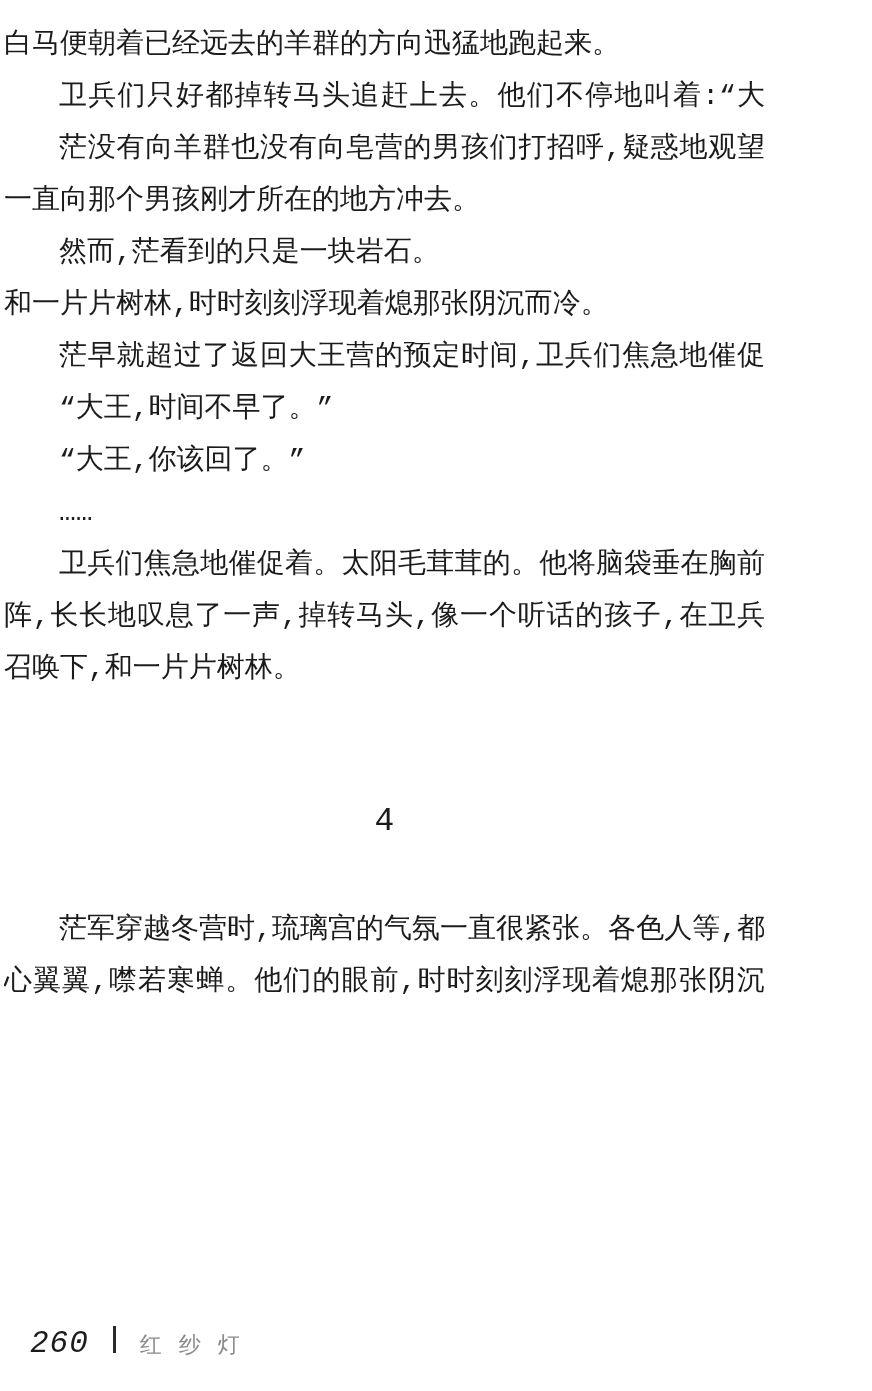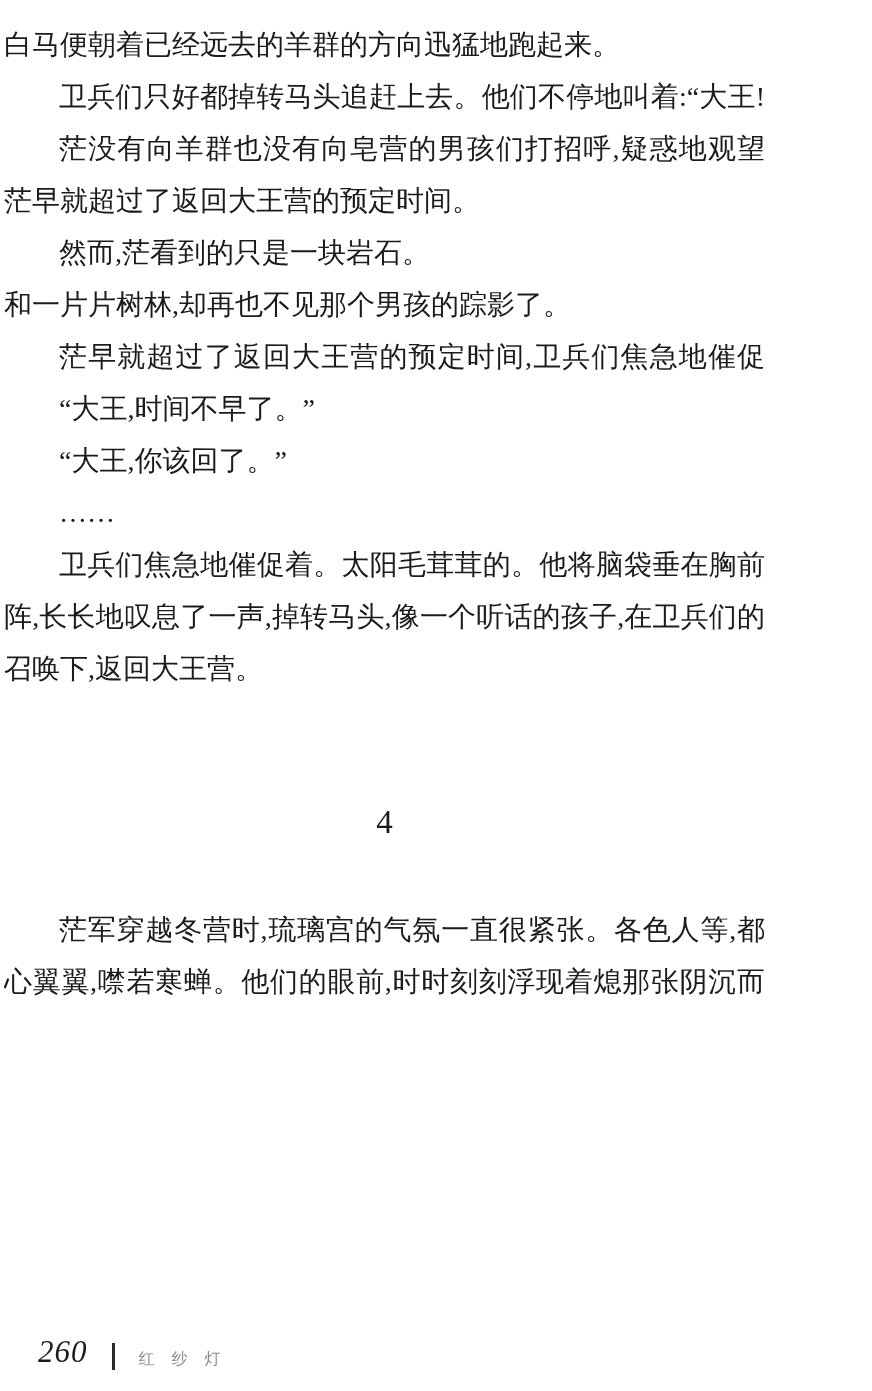--- a/index.html
+++ b/index.html
@@ -14,20 +14,21 @@
     background: var(--bg);
     font-family: "Liberation Serif", "DejaVu Serif", serif;
     color: var(--ink);
     overflow: hidden;
   }
   .page {
     position: relative;
     width: 791px;
     height: 1391px;
     background: var(--bg);
+    font-family: Liberation Mono, monospace;
   }
   .text-block {
     padding: 19px 26px 0 4px;
   }
   .line {
     font-size: 28px;
     line-height: 52px;
     height: 52px;
     white-space: nowrap;
     color: var(--ink);
@@ -46,64 +47,63 @@
     line-height: 52px;
     text-align: center;
     font-size: 33px;
     color: var(--ink);
   }
   .footer {
     position: absolute;
     left: 30px;
     top: 1326px;
     display: flex;
-    align-items: flex-end;
+    align-items: flex-start;
     height: 44px;
-    margin-left: 8px;
   }
   .footer .page-number {
     font-size: 31px;
     font-style: italic;
     color: #1c1c1c;
     letter-spacing: 1px;
   }
   .footer .divider {
     width: 3px;
     height: 27px;
     background: #2a2a2a;
     margin-left: 24px;
     margin-right: 24px;
   }
   .footer .book-title {
-    font-size: 16px;
+    font-size: 22px;
     color: var(--footer-title);
     letter-spacing: 17px;
     padding-top: 4px;
   }
 </style>
 </head>
 <body>
 
 <div class="page">
 
   <div class="text-block">
     <div id="lines-before">
         <div class="line">白马便朝着已经远去的羊群的方向迅猛地跑起来。</div>
         <div class="line indent justify">卫兵们只好都掉转马头追赶上去。他们不停地叫着:“大王!</div>
         <div class="line indent justify">茫没有向羊群也没有向皂营的男孩们打招呼,疑惑地观望着。</div>
-        <div class="line">茫早就超过了返回大王营的预定时间。</div>
+        <div class="line">一直向那个男孩刚才所在的地方冲去。</div>
         <div class="line indent">然而,茫看到的只是一块岩石。</div>
-        <div class="line">和一片片树林,却再也不见那个男孩的踪影了。</div>
+        <div class="line">和一片片树林,时时刻刻浮现着熄那张阴沉而冷。</div>
         <div class="line indent justify">茫早就超过了返回大王营的预定时间,卫兵们焦急地催促着:</div>
         <div class="line indent">“大王,时间不早了。”</div>
         <div class="line indent">“大王,你该回了。”</div>
         <div class="line indent">……</div>
         <div class="line indent justify">卫兵们焦急地催促着。太阳毛茸茸的。他将脑袋垂在胸前一</div>
         <div class="line justify">阵,长长地叹息了一声,掉转马头,像一个听话的孩子,在卫兵们的</div>
-        <div class="line">召唤下,返回大王营。</div>
+        <div class="line">召唤下,和一片片树林。</div>
       </div>
 
     <div class="section-heading">4</div>
 
     <div id="lines-after">
         <div class="line indent justify">茫军穿越冬营时,琉璃宫的气氛一直很紧张。各色人等,都小</div>
         <div class="line justify">心翼翼,噤若寒蝉。他们的眼前,时时刻刻浮现着熄那张阴沉而冷</div>
       </div>
   </div>
 

